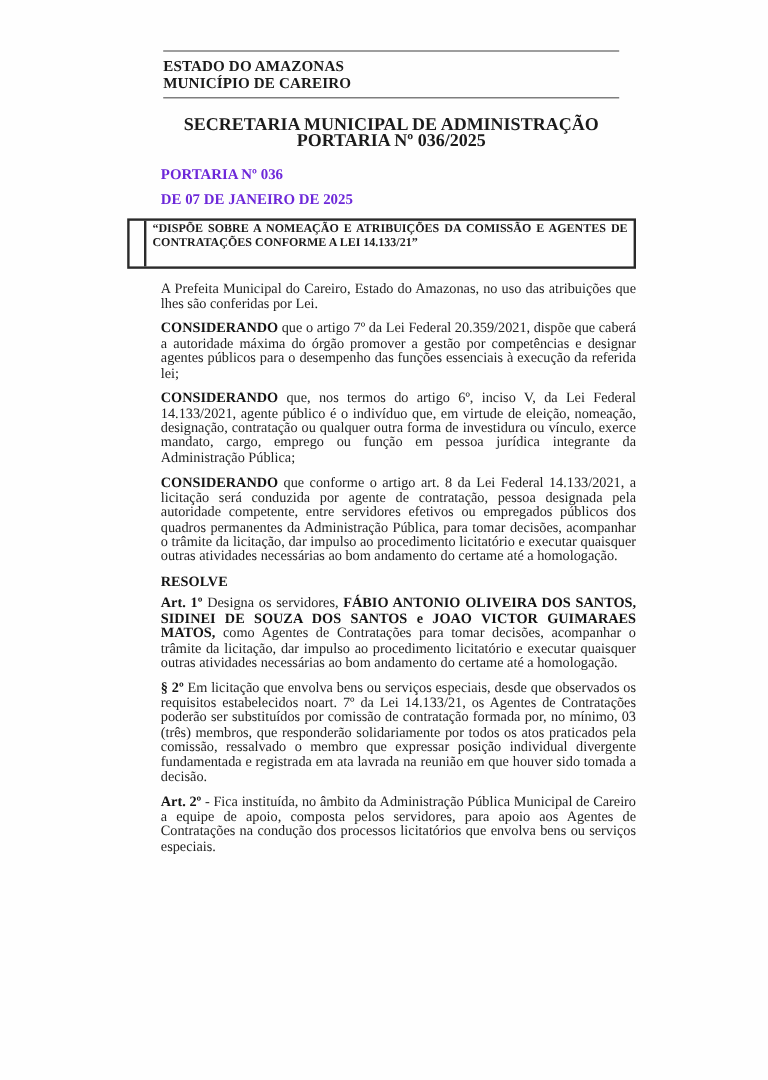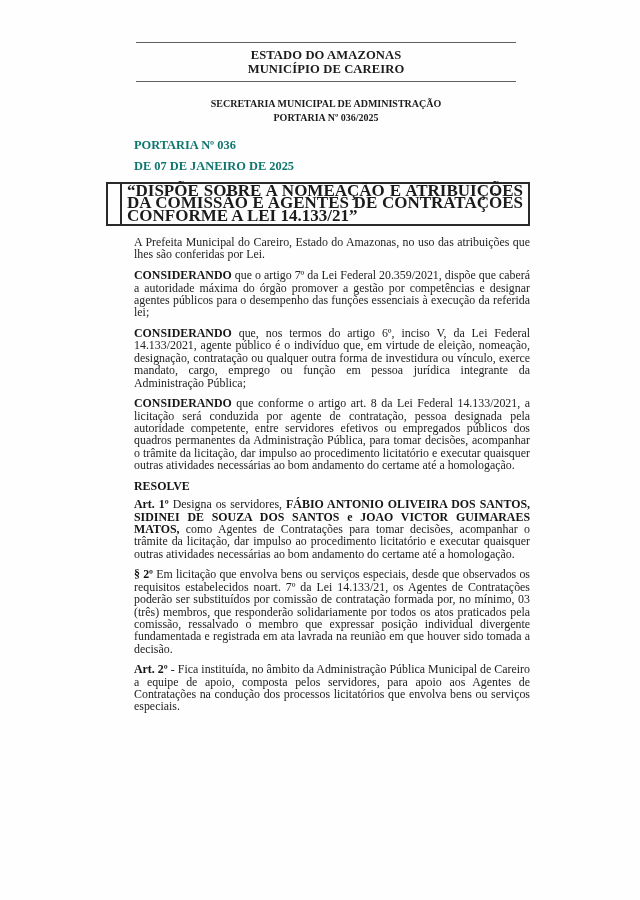--- a/index.html
+++ b/index.html
@@ -19,68 +19,67 @@
     margin: 42px 0 0 136px;
     width: 380px;
   }
   .lh-rule {
     border: none;
     border-top: 1.5px solid #5f5f5f;
     margin: 0;
   }
   .lh-text {
     padding: 5px 0 5px 0;
-    text-align: center;
     font-weight: 700;
     font-size: 12.6px;
     line-height: 14px;
     letter-spacing: 0.1px;
     color: #1b1b1b;
   }
   .dept-text {
     margin-top: 15px;
     text-align: center;
     font-weight: 700;
-    font-size: 10px;
+    font-size: 15px;
     line-height: 14px;
     color: #1b1b1b;
   }
   
   .doc-body {
     margin: 14px 110px 0 134px; 
     width: 396px;
     font-size: 11.9px;
     line-height: 12.35px;
   }
   .doc-num, .doc-date {
     font-weight: 700;
     font-size: 12.4px;
     margin: 0 0 9px 0;
-    color: #0f766e;
+    color: #6d28d9;
   }
   .doc-num { margin-top: 2px; }
   
   .subject-box {
     display: flex;
     box-sizing: border-box;
     margin: 7px 0 10px -28px; 
     width: 424px;
     border: 2px solid #2a2a2a;
     background: #fefefe;
   }
   .subject-stub {
     width: 12px;
     flex: 0 0 12px;
     border-right: 2px solid #2a2a2a;
   }
   .subject-text {
     margin: 0;
-    padding: 1px 5px 1px 5px;
+    padding: 1px 5px 12px 5px;
     font-weight: 700;
-    font-size: 17px;
+    font-size: 10px;
     line-height: 12.8px;
     text-align: justify;
     color: #1b1b1b;
   }
   
   .doc-body p.para {
     margin: 0 0 8.5px 0;
     text-align: justify;
     color: #222;
   }

